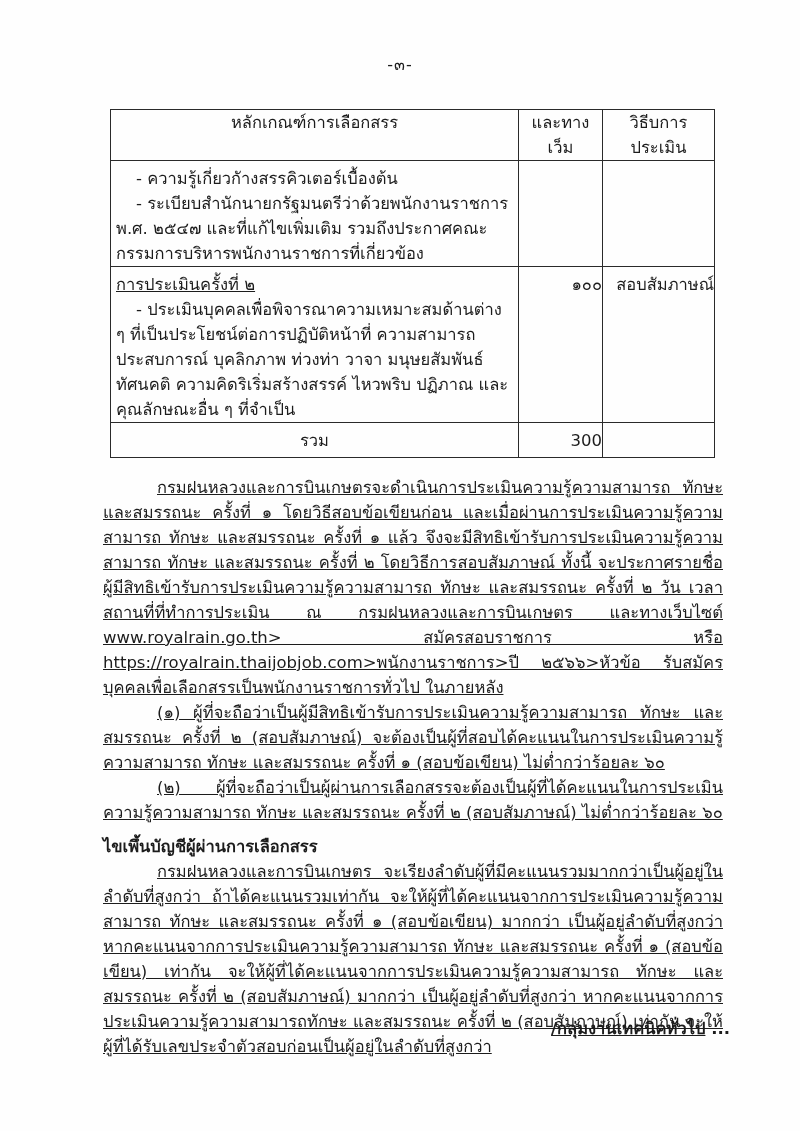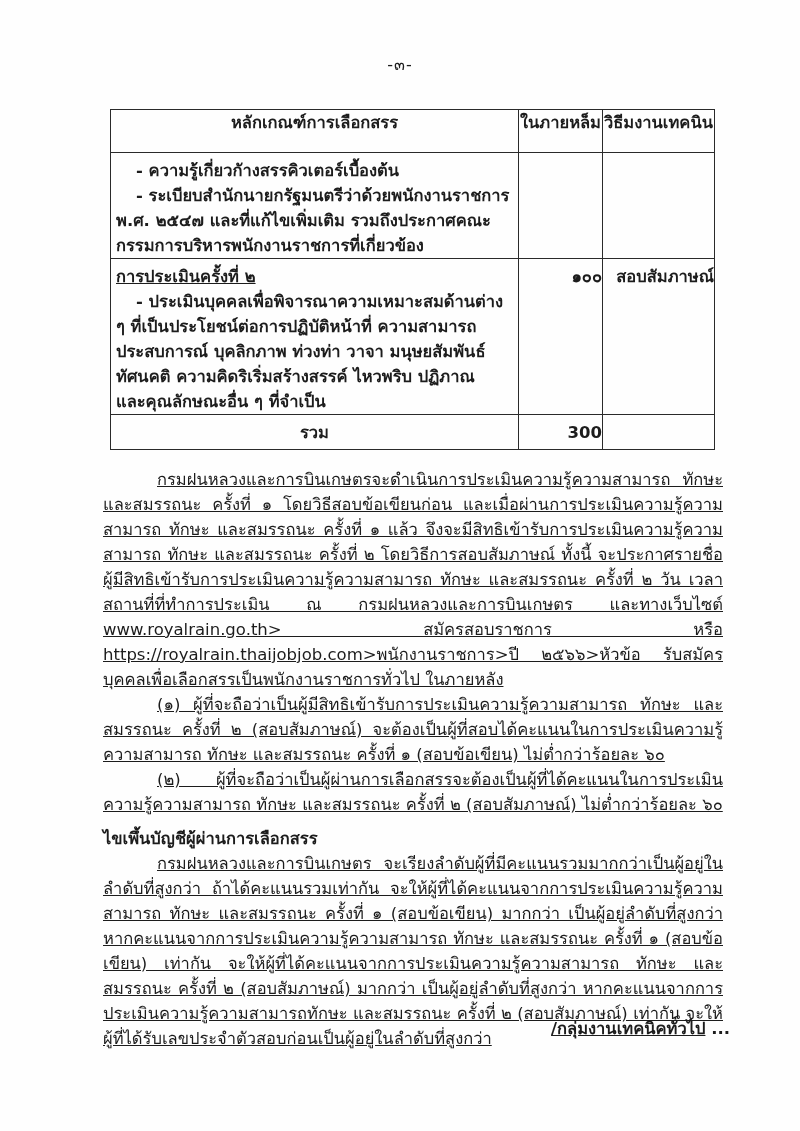--- a/index.html
+++ b/index.html
@@ -30,21 +30,21 @@
     border-collapse: collapse;
     margin-top: 32px;
     margin-left: 7px;
     width: 604px;
     table-layout: fixed;
   }
   table.criteria-table th,
   table.criteria-table td {
     border: 1.6px solid #2a2a2a;
     vertical-align: top;
-    font-weight: bold;
+    font-weight: normal;
   }
   col.c-crit   { width: 408px; }
   col.c-score  { width: 84px; }
   col.c-method { width: 112px; }
   th.head-cell {
     height: 43px;
     text-align: center;
     vertical-align: middle;
     font-size: 16.5px;
   }
@@ -93,22 +93,22 @@
 
     <table class="criteria-table">
       <colgroup>
         <col class="c-crit">
           <col class="c-score">
           <col class="c-method">
       </colgroup>
       <thead>
         <tr>
           <th class="head-cell">หลักเกณฑ์การเลือกสรร</th>
-          <th class="head-cell">ในภายหล็ม</th>
-          <th class="head-cell">วิธีมงานเทคนิน</th>
+          <th class="head-cell">และทางเว็ม</th>
+          <th class="head-cell">วิธีบการประเมิน</th>
         </tr>
       </thead>
       <tbody>
         <tr class="data-row-1">
           <td class="crit-cell">
             <p class="bullet">- ความรู้เกี่ยวกัางสรรคิวเตอร์เบื้องต้น</p>
             <p class="bullet">- ระเบียบสำนักนายกรัฐมนตรีว่าด้วยพนักงานราชการ พ.ศ. ๒๕๔๗ และที่แก้ไขเพิ่มเติม รวมถึงประกาศคณะกรรมการบริหารพนักงานราชการที่เกี่ยวข้อง</p>
           </td>
           <td class="score-cell"></td>
           <td class="method-cell"></td>

